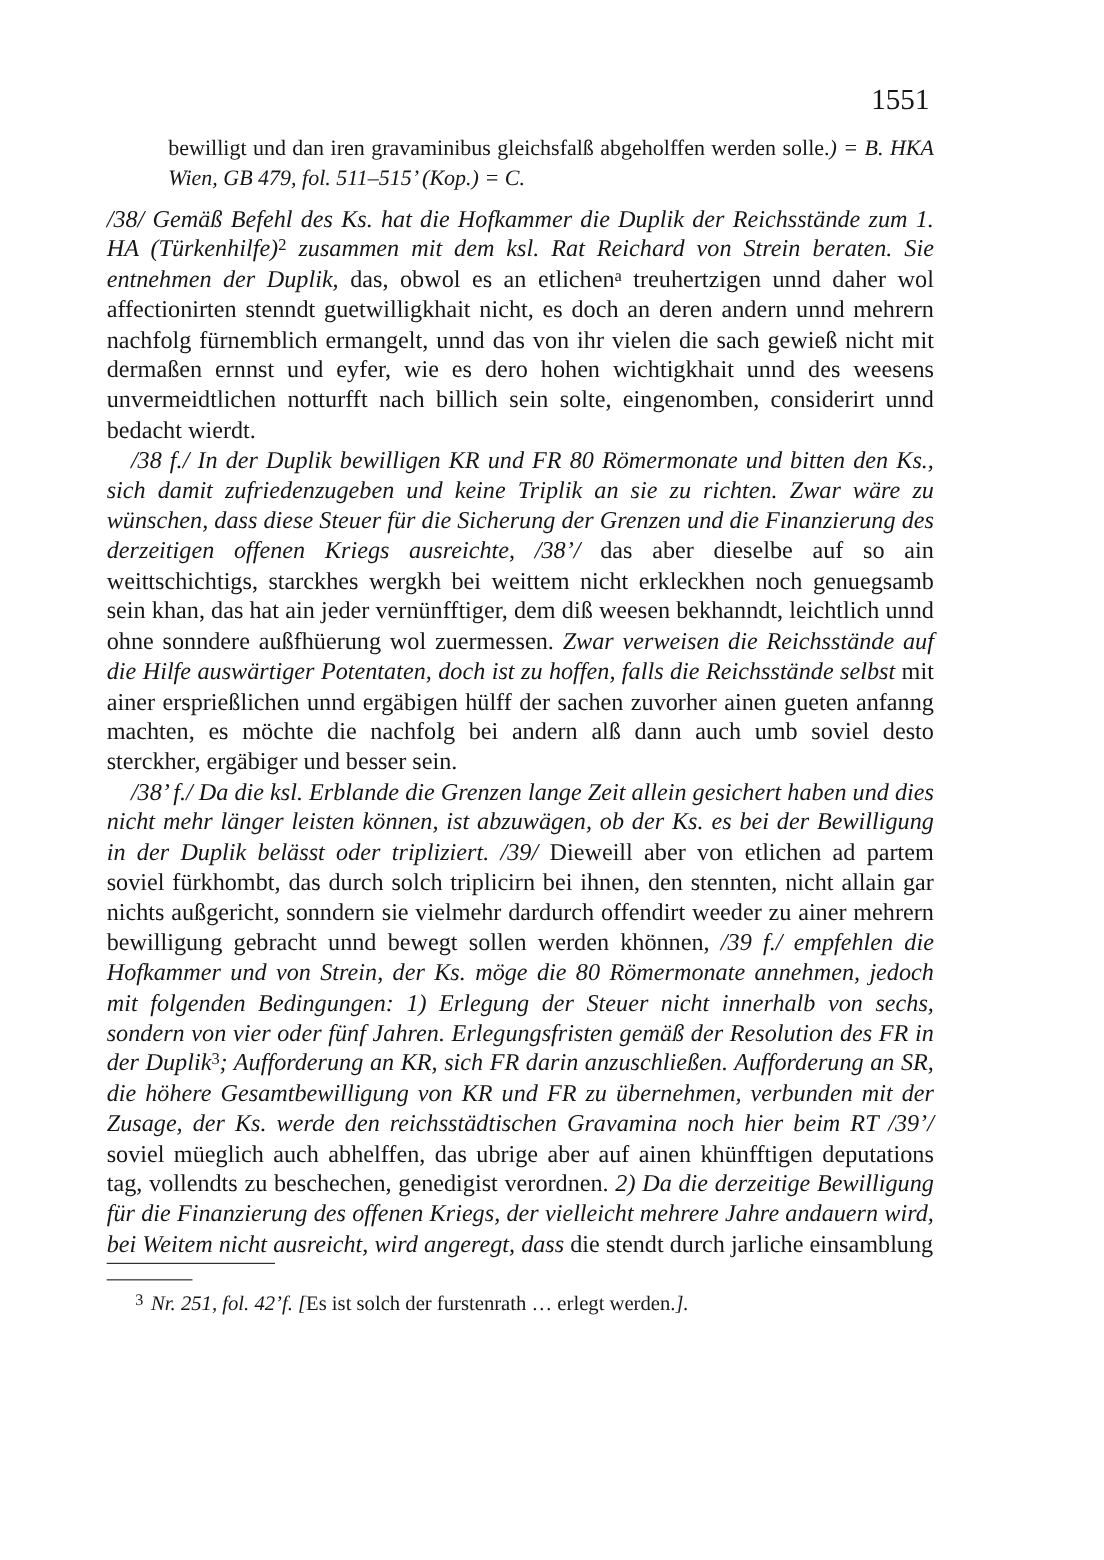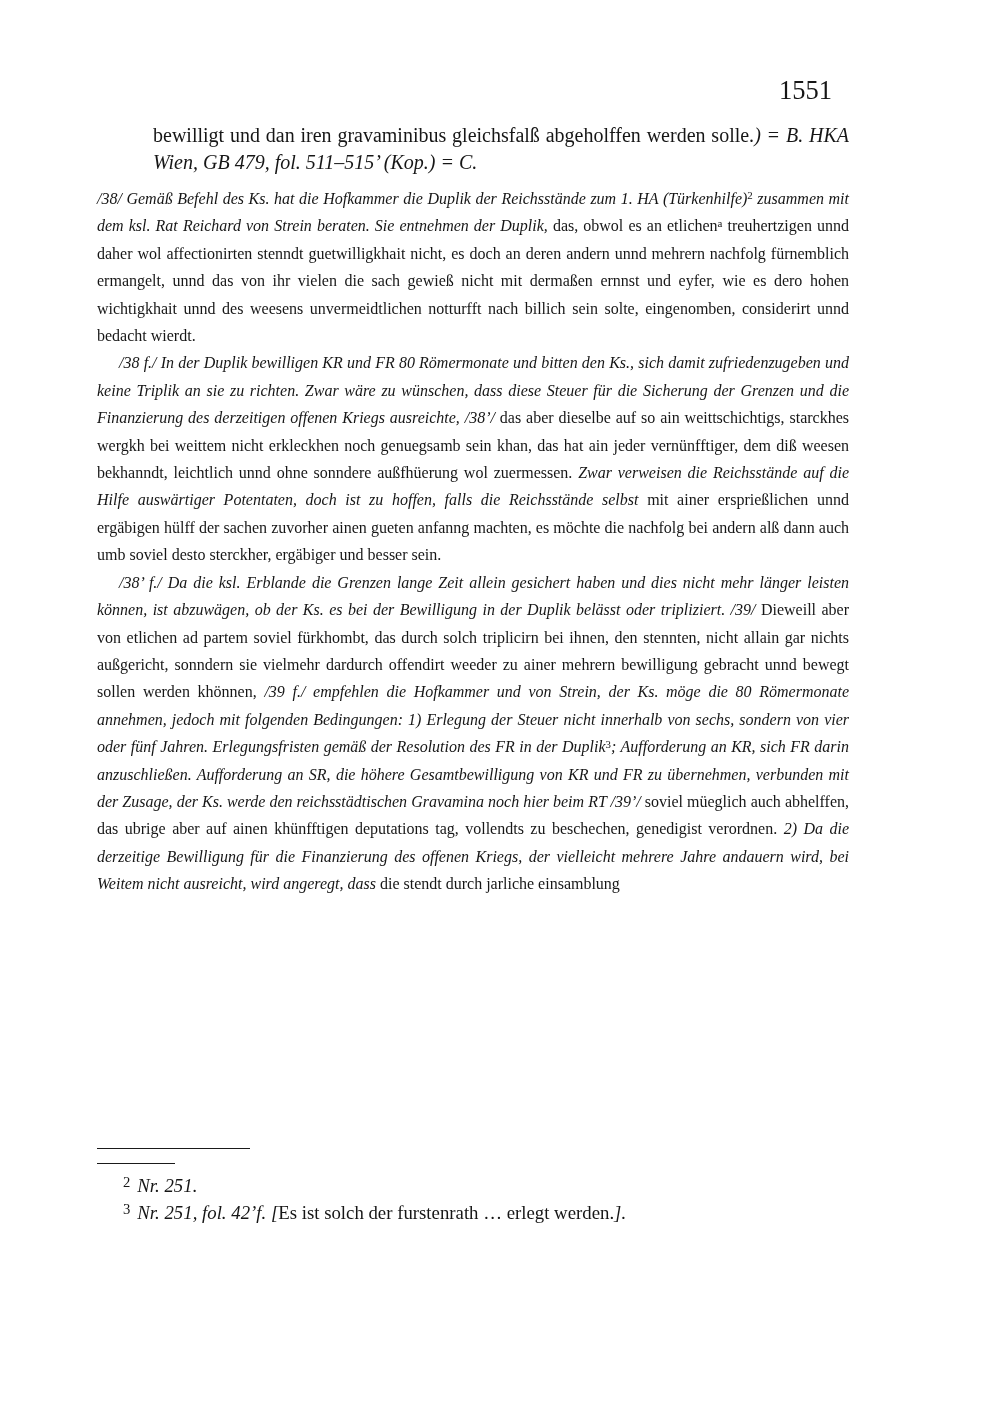--- a/index.html
+++ b/index.html
@@ -29,34 +29,34 @@
     position: absolute;
     left: 0; right: 0;
     text-align: center;
     font-size: 19.5px;
     line-height: 26px;
     letter-spacing: 0.2px;
     white-space: nowrap;
   }
   .page-number {
     position: absolute;
-    right: 17px;
+    right: 4px;
     top: -6px;
     font-size: 26.5px;
     line-height: 32px;
   }
   .provenance {
     padding-left: 56px;
     font-size: 20px;
     line-height: 26.5px;
     text-align: justify;
     margin: 0 0 10px 0;
   }
   .bodytext {
-    font-size: 16px;
+    font-size: 22px;
     line-height: 27.4px;
     text-align: justify;
   }
   .para { margin: 0; }
   .para.indent { text-indent: 22px; }
   .it { font-style: italic; }
   .ro { font-style: normal; margin-top: 32px; }
   .sup {
     font-style: normal;
     font-size: 0.68em;
@@ -114,19 +114,18 @@
     </div>
   </div>
 
   <div class="page-footer">
 
     <hr class="rule apparatus-rule">
 
 
     <hr class="rule footnote-rule">
 
-    <div class="footnote-line"><span class="fnmark">2</span><span class="it">Nr. 251.</span></div>
 
     <div class="footnote-line"><span class="fnmark">3</span><span class="it">Nr. 251, fol. 42’f. [</span><span class="ro">Es ist solch der furstenrath … erlegt werden.</span><span class="it">].</span></div>
 
   </div>
 
 </div>
 
 </body></html>

